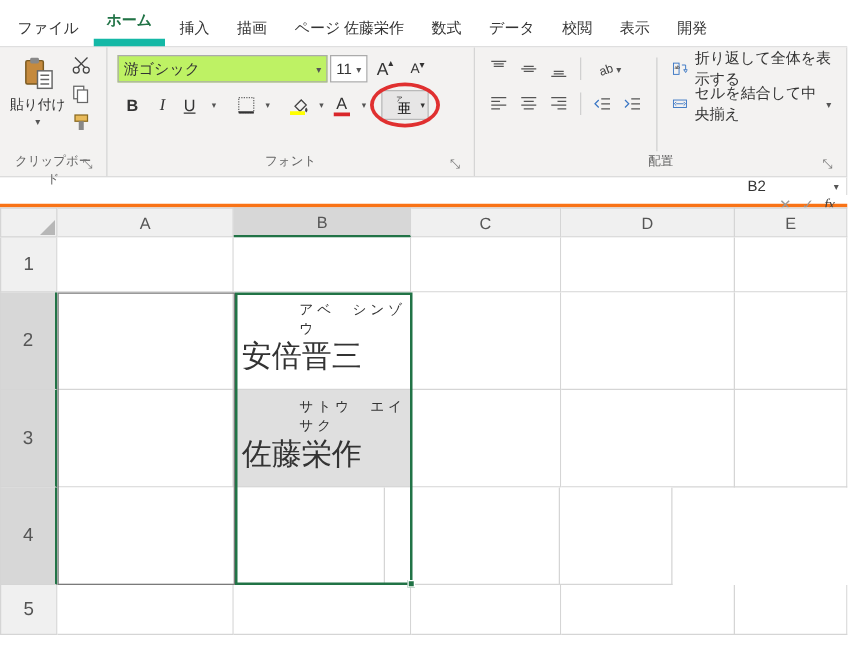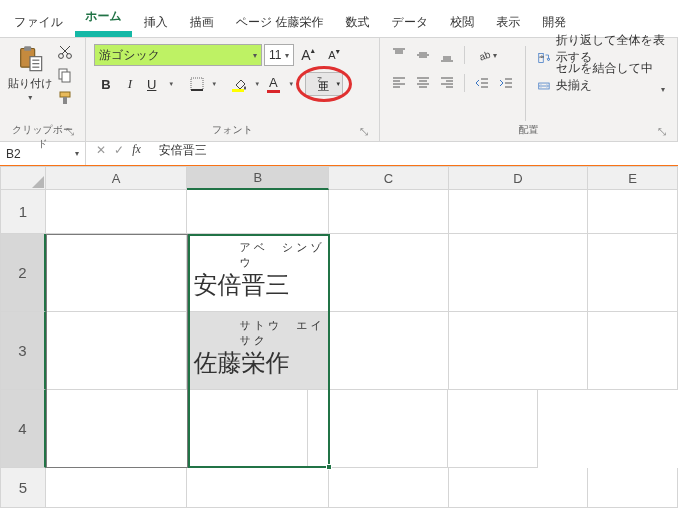--- a/index.html
+++ b/index.html
@@ -1,20 +1,20 @@
 <!DOCTYPE html>
 <html><head>
 <meta charset="utf-8">
 <style>
   * { box-sizing: border-box; margin: 0; padding: 0; font-family: "Yu Gothic", "Meiryo", sans-serif; }
   body { background: #ffffff; font-size: 12px; color: #333; width: 678px; }
 
   
   .tabs { display: flex; align-items: flex-end; padding: 4px 4px 0 4px; gap: 2px; border-bottom: 1px solid #d5d5d5; }
-  .tab { padding: 4px 10px 6px 10px; font-size: 12px; cursor: pointer; }
+  .tab { padding: 4px 10px 6px 10px; font-size: 12px; cursor: pointer; font-family: Liberation Serif, serif; }
   .tab.active { border-bottom: 6px solid #14b8a6; color: #217346; font-weight: 600; }
 
   
   .ribbon { display: flex; background: #f3f2f1; border-bottom: 1px solid #d5d5d5; height: 104px; }
   .group { border-right: 1px solid #d5d5d5; padding: 6px 8px 2px 8px; display: flex; flex-direction: column; position: relative; }
   .group-body { flex: 1; display: flex; }
   .group-label { text-align: center; font-size: 10px; color: #666; line-height: 14px; height: 16px; position: relative; }
   .group-label .dialog-launcher { position: absolute; right: 0; bottom: 0; font-size: 10px; color: #777; width: 14px; height: 14px; text-align: center; }
 
   
@@ -38,25 +38,25 @@
   
   .phon-btn { width: 38px; height: 24px; background: #e7e6e6; border: 1px solid #b9b9b9; display: flex; align-items: center; justify-content: center; position: relative; }
   .phon-btn .drop { position: absolute; right: 2px; font-size: 7px; }
   .red-ring { position: absolute; border: 3px solid #e03030; border-radius: 50%; width: 56px; height: 36px; pointer-events: none; }
 
   
   .align-top, .align-bot { display: flex; gap: 2px; }
   .al-icon { width: 22px; height: 22px; display: flex; align-items: center; justify-content: center; }
   .al-icon svg { width: 16px; height: 16px; }
 
-  .long-btn { display: flex; align-items: flex-end; gap: 6px; height: 22px; padding: 0 4px; font-size: 12px; }
+  .long-btn { display: flex; align-items: center; gap: 6px; height: 22px; padding: 0 4px; font-size: 12px; }
   .long-btn svg { width: 16px; height: 16px; }
 
   
-  .fx-bar { display: flex; align-items: flex-start; border-bottom: 1px solid #f97316; height: 24px; background: #fff; }
+  .fx-bar { display: flex; align-items: flex-end; border-bottom: 3px solid #f97316; height: 24px; background: #fff; flex-direction: column; }
   .name-box { width: 86px; border-right: 1px solid #d5d5d5; padding: 0 6px; display: flex; align-items: center; justify-content: space-between; height: 100%; font-size: 12px; }
   .fx-icons { display: flex; gap: 8px; padding: 0 10px; color: #999; align-items: center; }
   .fx-icons .fx { font-style: italic; font-family: serif; color: #444; }
   .formula-field { flex: 1; padding: 0 8px; font-size: 12px; }
 
   
   .grid { position: relative; }
   .headers { display: flex; }
   .sel-all { width: 46px; height: 24px; border: 1px solid #d5d5d5; background: #f0f0f0; position: relative; }
   .sel-all::after { content: ""; position: absolute; right: 1px; bottom: 1px; border-style: solid; border-width: 0 0 12px 12px; border-color: transparent transparent #b7b7b7 transparent; }

